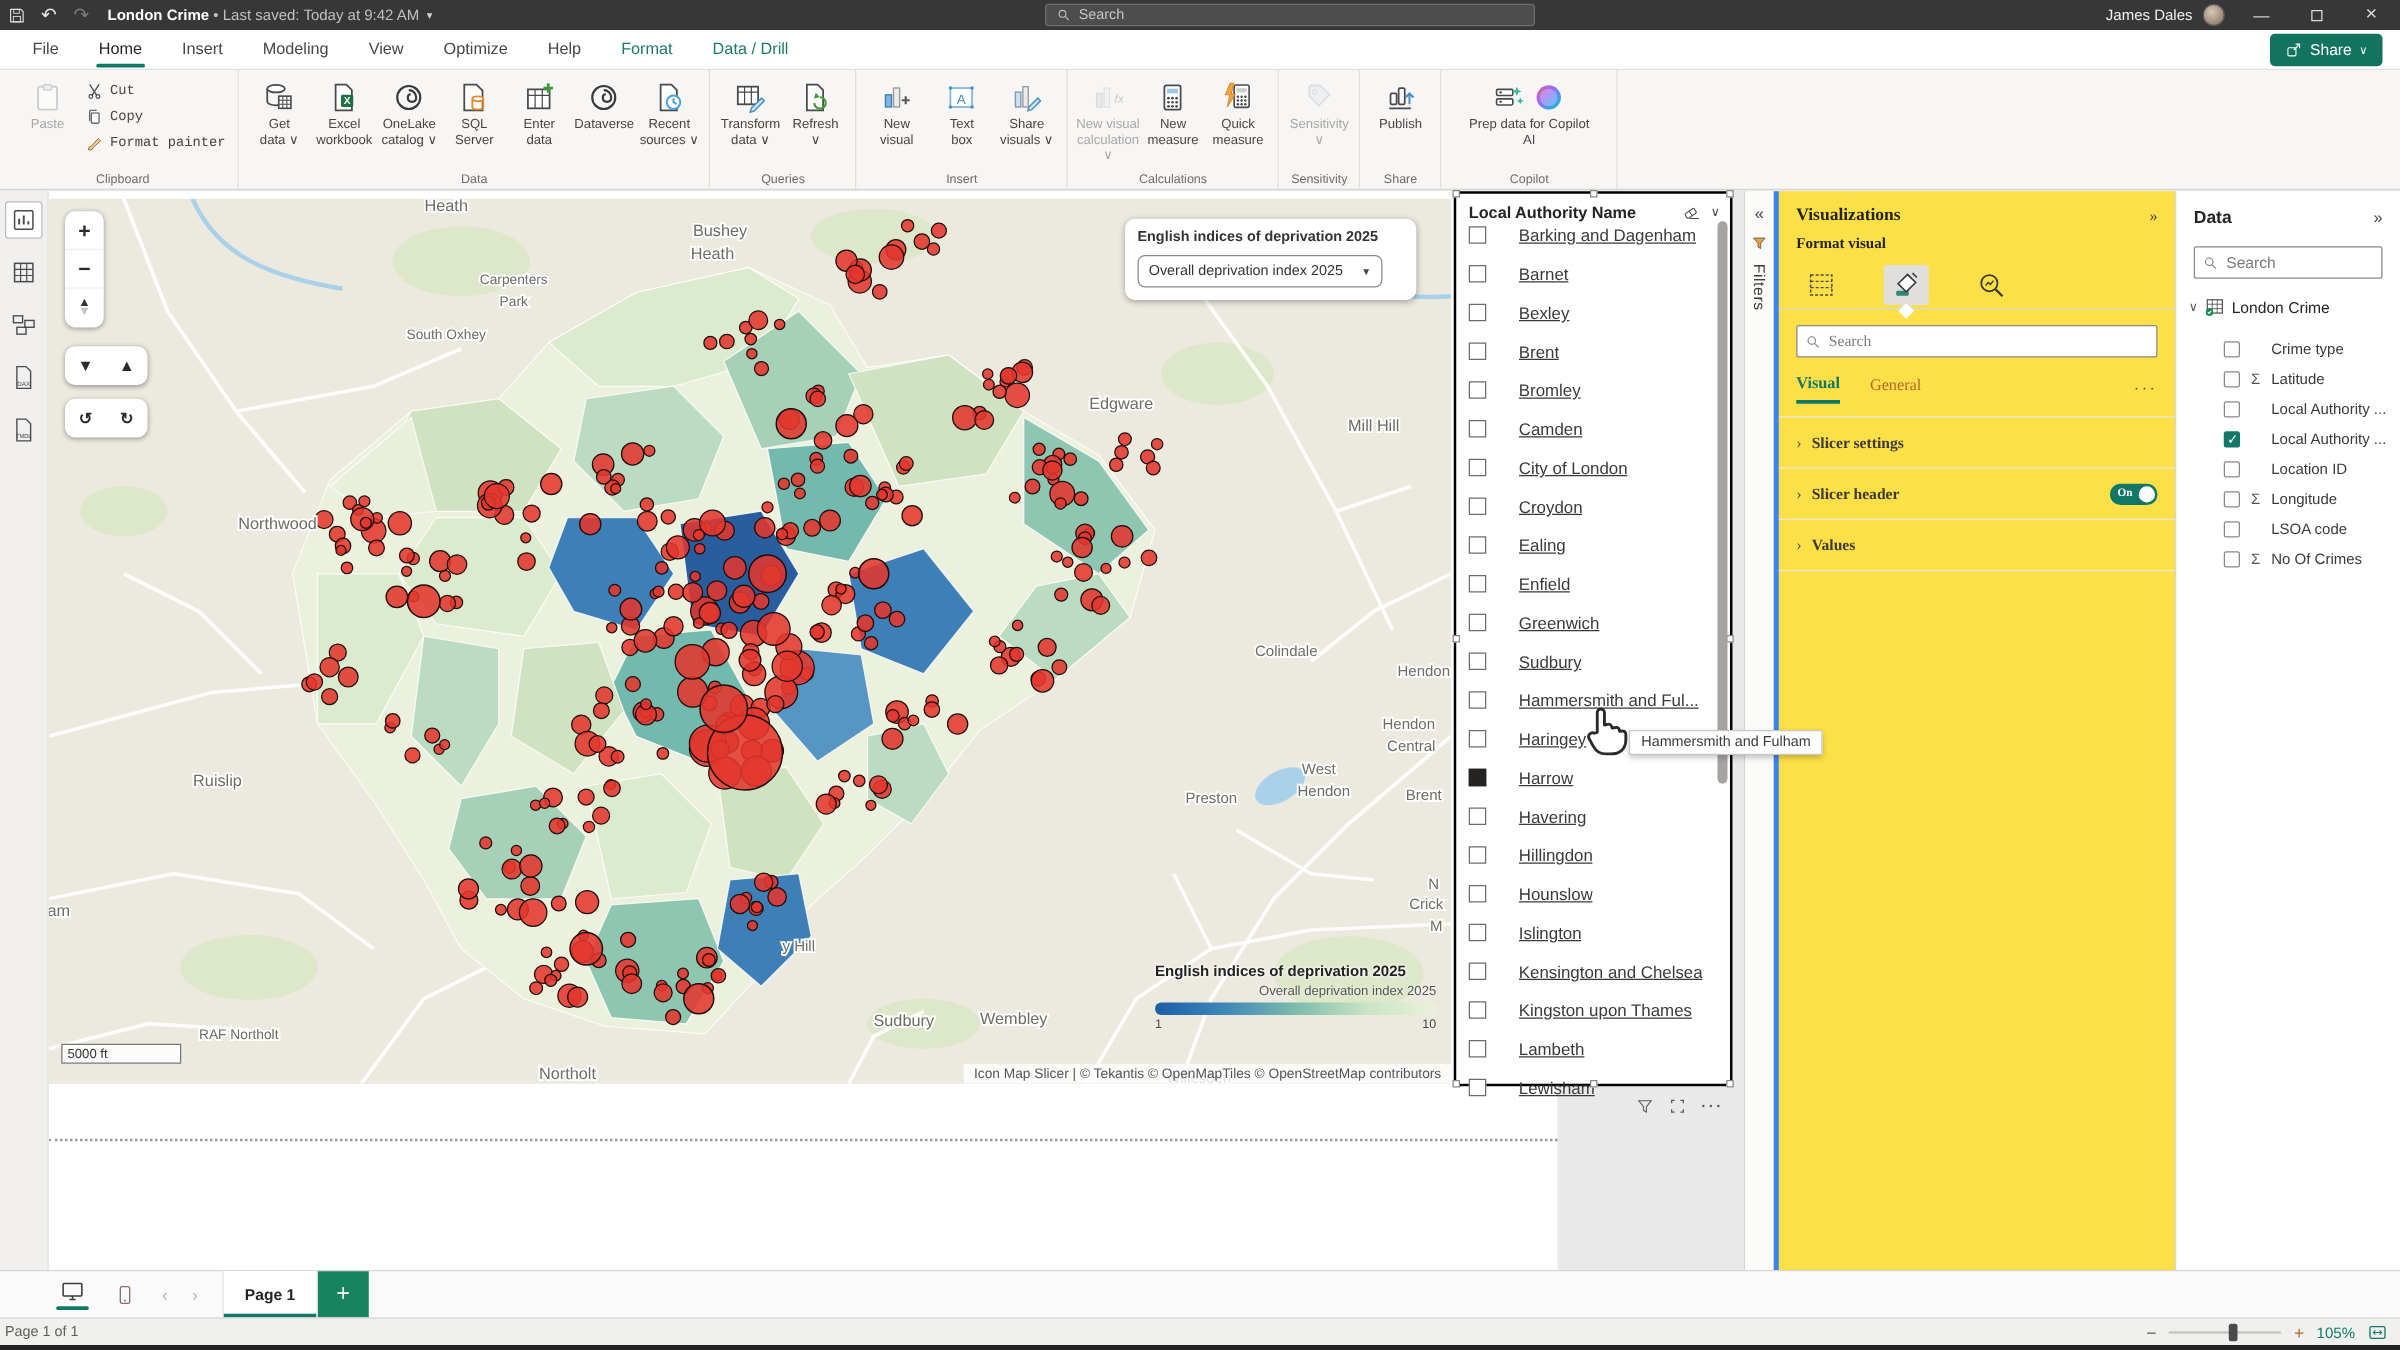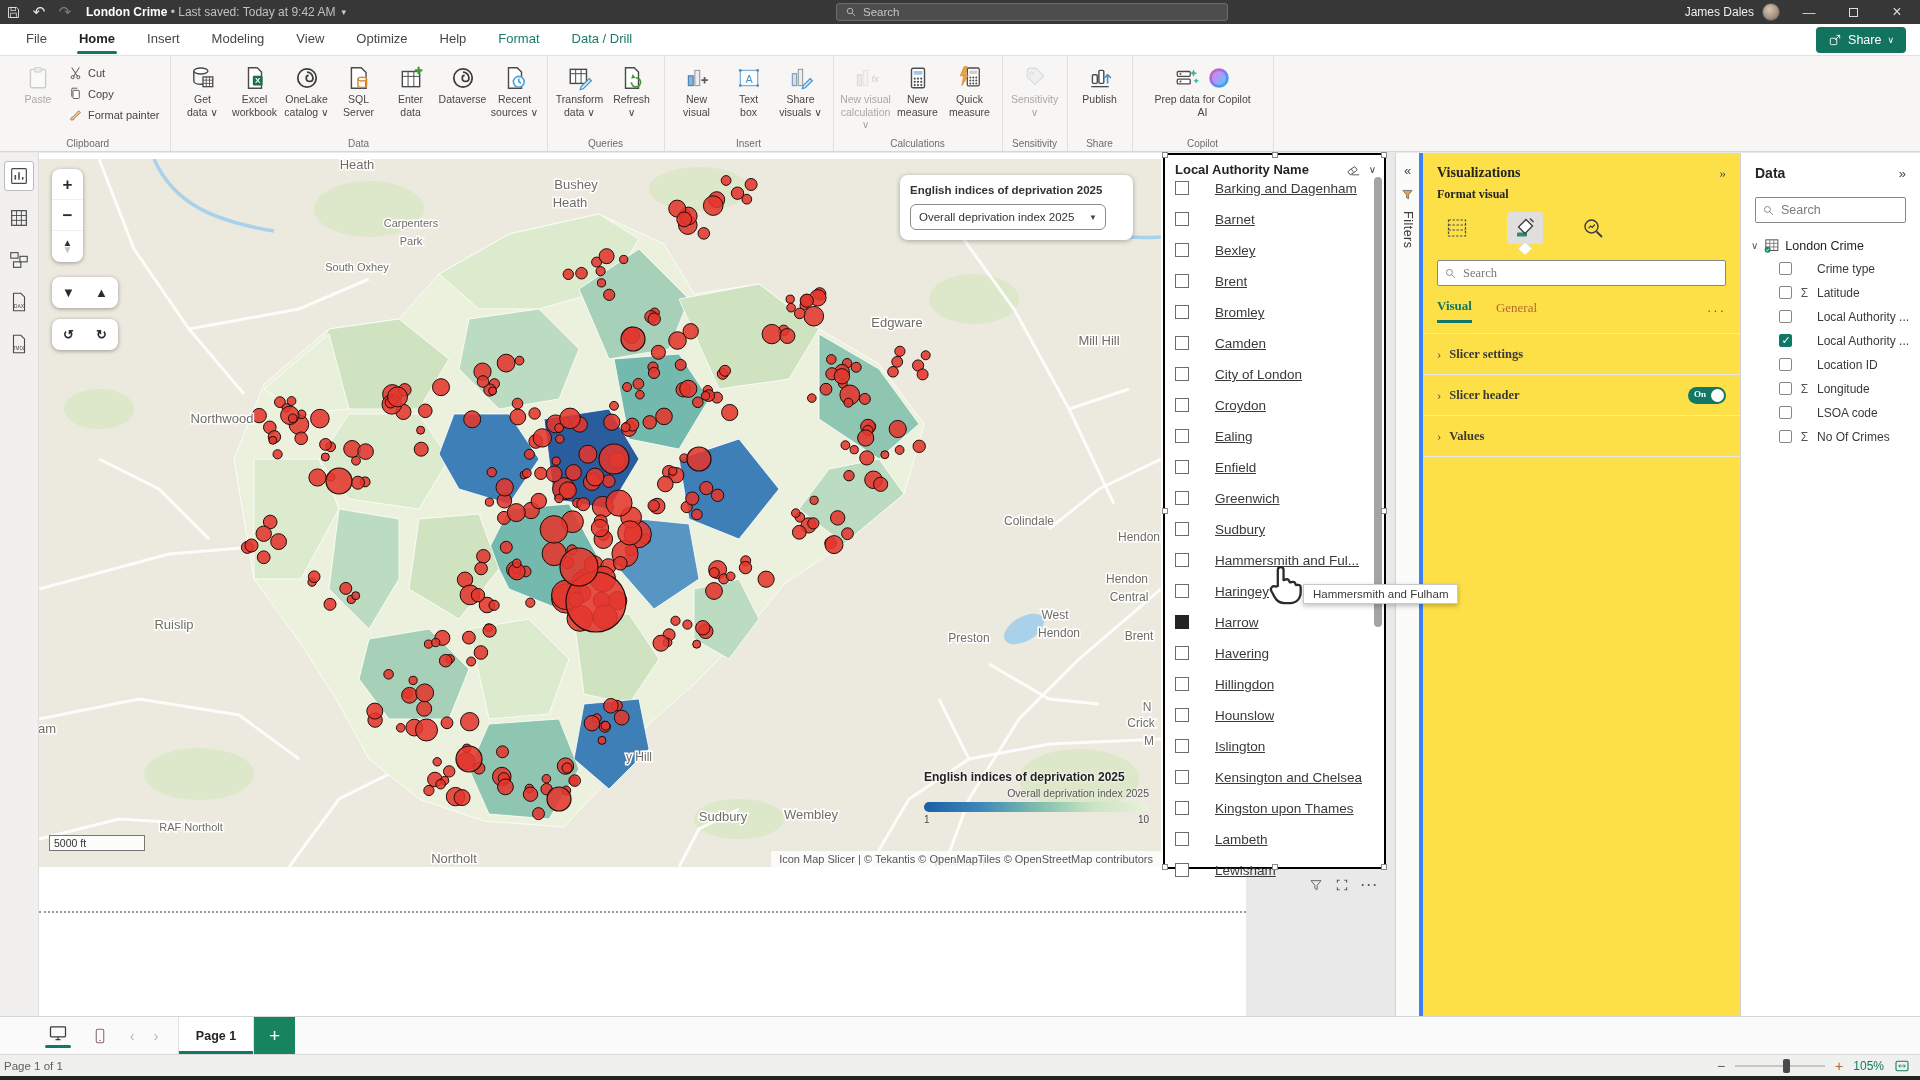--- a/index.html
+++ b/index.html
@@ -19,37 +19,37 @@
   .tb-right { position:absolute; right:8px; top:0; height:24px; display:flex; align-items:center; gap:14px; }
   .tb-user { display:flex; align-items:center; gap:8px; font-size:12px; color:#f0f0f0; }
   .avatar { width:18px; height:18px; border-radius:50%; background:radial-gradient(circle at 40% 35%, #d8c6b4, #7d6a58); border:1px solid #555; }
   .winbtn { color:#dcdcdc; font-size:13px; width:30px; text-align:center; }
   .winbtn.restore span { display:inline-block; width:9px; height:9px; border:1px solid #dcdcdc; }
 
   
   .tabrow { position:absolute; left:0; top:24px; width:1920px; height:32px; background:#fff; border-bottom:1px solid #e3e1de; display:flex; align-items:center; }
   #tabs { display:flex; margin-left:10px; }
   .tab { padding:0 16px; height:32px; line-height:30px; font-size:13px; color:#484644; position:relative; }
-  .tab.active { font-weight:bold; color:#252423; }
+  .tab.active { font-weight:normal; color:#252423; }
   .tab.active::after { content:""; position:absolute; left:14px; right:14px; bottom:2px; height:3px; background:#117865; border-radius:2px; }
   .tab.ctx { color:#1b7a68; }
   .share-btn { position:absolute; right:14px; top:3px; height:26px; background:#12745e; color:#fff; border-radius:4px; display:flex; align-items:center; gap:6px; padding:0 12px; font-size:12.5px; }
   .share-btn .v { font-size:9px; }
 
   
   .ribbon { position:absolute; left:0; top:56px; width:1920px; height:96px; background:#f7f6f5; border-bottom:1px solid #d8d6d3; display:flex; align-items:stretch; padding-left:6px; }
   .rgroup { position:relative; border-right:1px solid #e2e0dd; padding:5px 6px 16px 6px; }
   .rrow { display:flex; align-items:flex-start; height:72px; }
   .rglabel { position:absolute; left:0; right:0; bottom:2px; text-align:center; font-size:10px; color:#6e6c6a; }
   .rbig { width:52px; height:72px; display:flex; flex-direction:column; align-items:center; padding-top:2px; border-radius:3px; }
   .rbig.wide { width:128px; }
   .ric { height:30px; display:flex; align-items:center; justify-content:center; gap:6px; }
   .rlb { font-size:10.5px; line-height:1.2; color:#484644; text-align:center; }
   .rcol { display:flex; flex-direction:column; justify-content:flex-start; gap:2px; padding-top:2px; }
-  .rsmall { display:flex; align-items:center; gap:5px; font-size:11px; color:#484644; padding:2px 4px; border-radius:2px; }
+  .rsmall { display:flex; align-items:center; gap:5px; font-size:11px; color:#484644; padding:2px 4px; border-radius:2px;font-family:Liberation Mono, monospace; }
   .dis { opacity:.45; filter:grayscale(.6); }
 
   
   .rail { position:absolute; left:0; top:153px; width:39px; height:863px; background:#f1f0ef; border-right:1px solid #ddd; }
   .rail-item { width:30px; height:30px; margin:8px auto 12px auto; display:flex; align-items:center; justify-content:center; border-radius:3px; }
   .rail-item.active { background:#fff; border:1px solid #bcbcbc; }
 
   
   .page { position:absolute; left:39px; top:153px; width:1207px; height:863px; background:#fff; }
   .dotline { position:absolute; left:0; right:0; top:758px; border-top:2px dotted #9a9a9a; }
@@ -114,21 +114,21 @@
   .vg-more { margin-left:auto; color:#555; letter-spacing:2px; font-size:13px; }
   .vsections { margin-top:10px; border-top:1px solid #e8e6e4; }
   .vsection { display:flex; align-items:center; height:41px; padding:0 14px; border-bottom:1px solid #e8e6e4; }
   .vsection .chev { font-size:13px; color:#555; margin-right:8px; transform:rotate(0deg); }
   .vsection .st { font-size:12.5px; font-weight:bold; color:#3b3a39; flex:1; }
   .toggle { width:38px; height:17px; border-radius:9px; background:#117865; position:relative; }
   .toggle .on { position:absolute; left:6px; top:2px; font-size:9px; color:#fff; font-weight:bold; }
   .toggle .knob { position:absolute; right:2px; top:2px; width:13px; height:13px; border-radius:50%; background:#fff; }
   .tree-row { display:flex; align-items:center; gap:5px; padding:14px 8px 2px 10px; font-size:12.5px; color:#252423; }
   .fields { margin-top:6px; }
-  .field-row { display:flex; align-items:flex-start; height:24px; padding-left:38px; gap:7px; }
+  .field-row { display:flex; align-items:flex-end; height:24px; padding-left:38px; gap:7px; }
   .f-box { width:13px; height:13px; border:1.5px solid #8a8886; border-radius:2px; background:#fff; flex:none; position:relative; }
   .f-box.checked { background:#117865; border-color:#117865; }
   .f-box.checked::after { content:"\2713"; position:absolute; left:1.5px; top:-1.5px; color:#fff; font-size:11px; }
   .f-sig { width:11px; font-size:12px; color:#555; text-align:center; flex:none; }
   .f-lab { font-size:12px; color:#3b3a39; white-space:nowrap; }
 
   
   .pagebar { position:absolute; left:0; top:1016px; width:1920px; height:38px; background:#fafafa; border-top:1px solid #d6d6d6; display:flex; align-items:stretch; }
   .pb-view { width:44px; display:flex; flex-direction:column; align-items:center; justify-content:center; gap:2px; margin-left:36px; }
   .pb-view .ul { width:26px; height:3px; background:#117865; border-radius:2px; }

